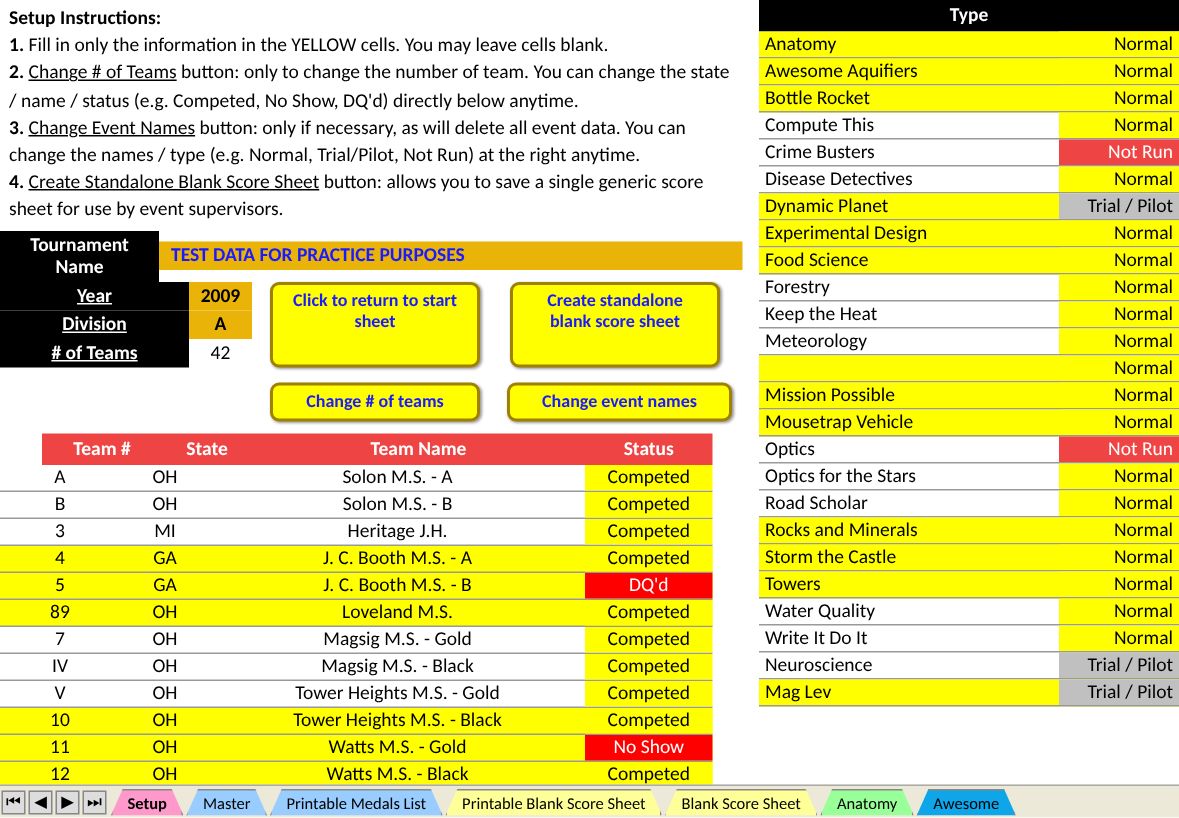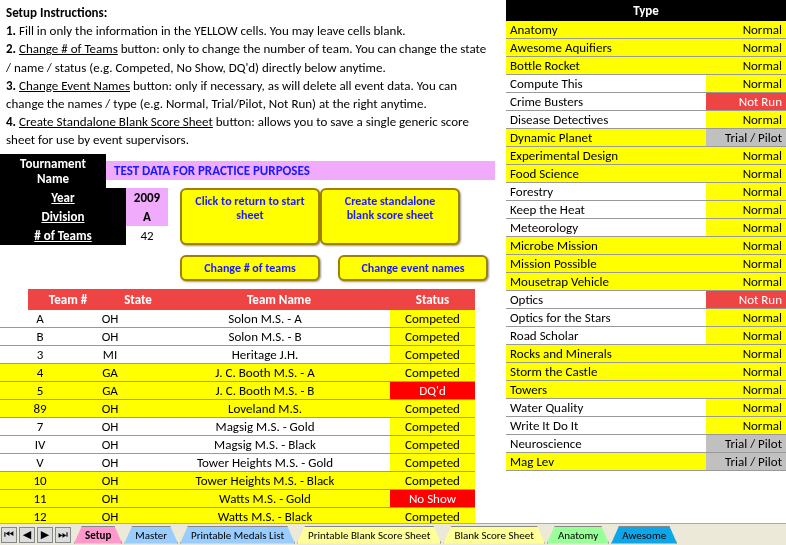--- a/index.html
+++ b/index.html
@@ -14,21 +14,21 @@
 .ev-header div:first-child { flex: 1; }
 .ev-header div:last-child { width: 80px; }
 .ev-row { display: flex; border-bottom: 1px solid #999; }
 .ev-row div:first-child { flex: 1; padding: 1px 4px; color: #000; font-weight: 500; }
 .ev-row div:last-child { width: 80px; padding: 1px 4px; text-align: right; }
 .ev-yellow { background: #ffff00; }
 .ev-grey { background: #c0c0c0; }
 .ev-red { background: #ef4444; color: #fff !important; font-weight: normal; }
 .info-row { display: flex; align-items: center; }
 .info-label { background: #000; color: #fff; font-weight: bold; padding: 2px 6px; text-align: center; }
-.info-yellow { background: #f0abfc; padding: 2px 6px; text-align: center; font-weight: bold; }
+.info-yellow { background: #eab308; padding: 2px 6px; text-align: center; font-weight: bold; }
 .info-white { background: #fff; padding: 2px 6px; text-align: center; }
 .tname-label { width: 106px; }
 .tname-val { flex: 1; text-align: left; padding-left: 8px; color: #1a1aff; font-weight: bold; }
 .small-label { width: 126px; text-decoration: underline; }
 .small-val { width: 42px; }
 .btn { background: #ffff00; border: 2px solid #a08000; border-radius: 6px; padding: 4px 10px; text-align: center; font-weight: bold; color: #1a1aff; font-size: 12px; cursor: pointer; box-shadow: 1px 1px 2px rgba(0,0,0,.4); display: inline-block; }
 .btn-row { display: flex; gap: 18px; margin: 4px 0 0 8px; }
 .team-table { margin-top: 8px; width: 475px; }
 .team-header { display: flex; background: #ef4444; color: #fff; font-weight: bold; text-align: center; margin-left: 28px; }
 .team-header div { padding: 3px 2px; }
@@ -36,21 +36,21 @@
 .team-row { display: flex; text-align: center; border-bottom: 1px solid #999; }
 .team-row div { padding: 1px 2px; }
 .tr-yellow { background: #ffff00; }
 .st-red { background: #ff0000; color: #fff; }
 .tabs { position: absolute; bottom: 0; left: 0; right: 0; height: 22px; background: #ece9d8; border-top: 1px solid #aaa; display: flex; align-items: center; font-size: 11px; }
 .nav-btn { width: 16px; height: 16px; border: 1px solid #888; margin: 0 1px; text-align: center; line-height: 14px; cursor: pointer; background: #ddd; }
 .tab { padding: 2px 10px; border: 1px solid #888; border-bottom: none; margin-left: 2px; position: relative; clip-path: polygon(8px 0, calc(100% - 8px) 0, 100% 100%, 0 100%); cursor: pointer; }
 .info-wrap { margin-top: 2px; }
 .info-flex { display: flex; }
 .info-left { width: 170px; }
-.info-btns { margin-left: 10px; display: flex; }
+.info-btns { margin-left: 10px; display: flex; gap: 20px; }
 </style>
 </head>
 <body>
 
 <div class="left-col">
   <div class="instructions">
     <b>Setup Instructions:</b><br>
     <b>1.</b><span> Fill in only the information in the YELLOW cells.  You may leave cells blank.</span><br>
     <b>2. </b><span class="u">Change # of Teams</span><span> button: only to change the number of team.  You can change the state / name / status (e.g. Competed, No Show, DQ'd) directly below anytime.</span><br>
     <b>3. </b><span class="u">Change Event Names</span><span> button: only if necessary, as will delete all event data.  You can change the names / type (e.g. Normal, Trial/Pilot, Not Run) at the right anytime.</span><br>
@@ -219,21 +219,20 @@
       </div>
       <div class="ev-row">
         <div>Keep the Heat</div>
         <div class="ev-yellow">Normal</div>
       </div>
       <div class="ev-row">
         <div>Meteorology</div>
         <div class="ev-yellow">Normal</div>
       </div>
       <div class="ev-row ev-yellow">
-        <div>Microbe Mission</div>
         <div class="ev-yellow">Normal</div>
       </div>
       <div class="ev-row ev-yellow">
         <div>Mission Possible</div>
         <div class="ev-yellow">Normal</div>
       </div>
       <div class="ev-row ev-yellow">
         <div>Mousetrap Vehicle</div>
         <div class="ev-yellow">Normal</div>
       </div>

